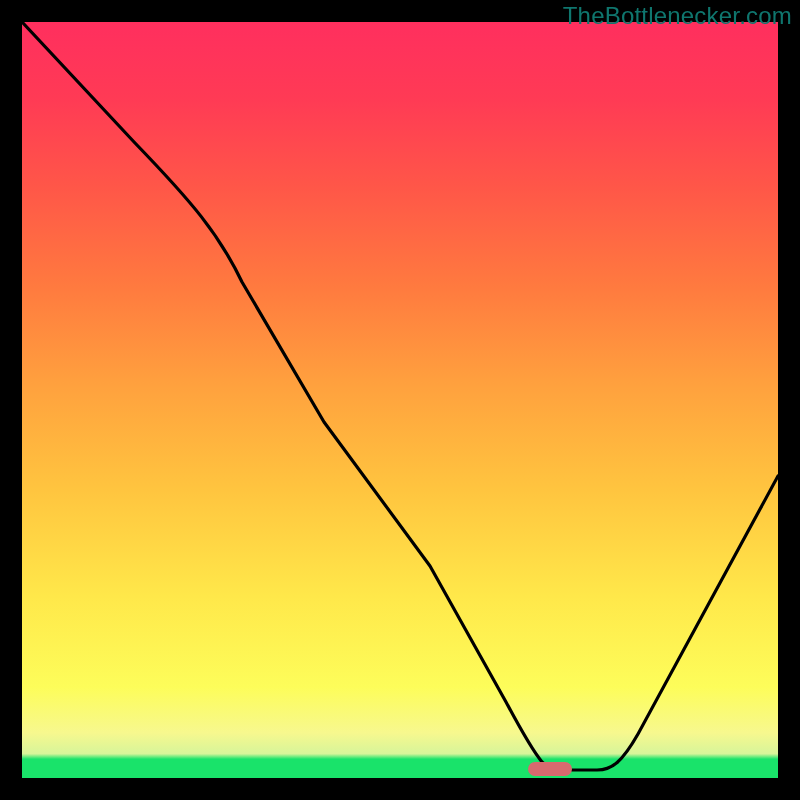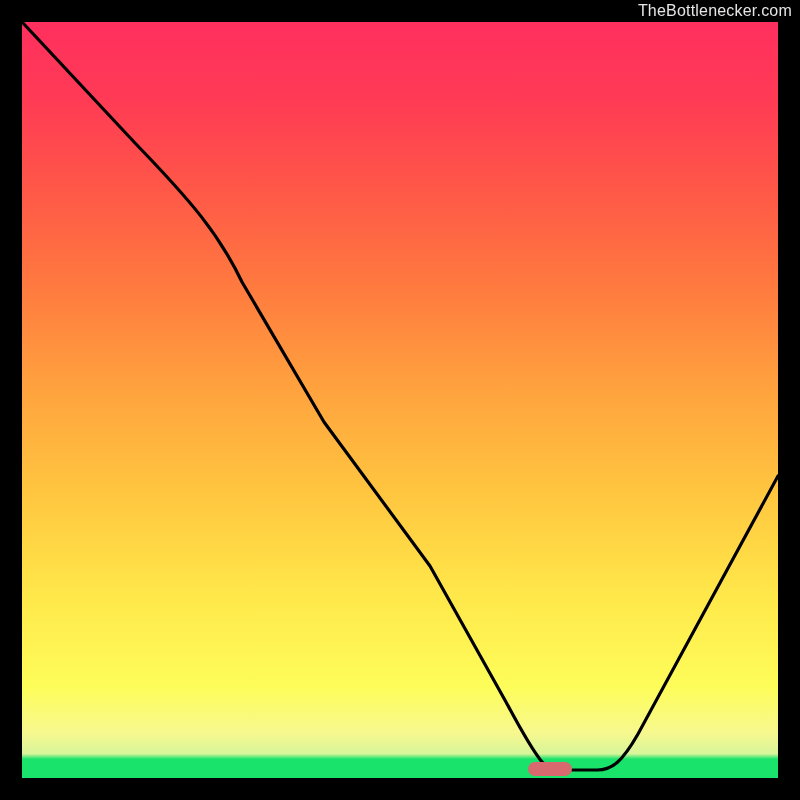--- a/index.html
+++ b/index.html
@@ -46,22 +46,22 @@
     position: absolute;
     width: 44px;
     height: 14px;
     background: #d86a6f;
     border-radius: 7px;
   }
   .watermark {
     position: absolute;
     top: 2px;
     right: 8px;
-    color: #e5e5e5;
-    font-size: 16px;
+    color: #0f766e;
+    font-size: 24px;
     font-weight: 500;
     letter-spacing: 0.2px;
     user-select: none;
   }
   svg.curve {
     position: absolute;
     left: 0;
     top: 0;
     width: 756px;
     height: 756px;

